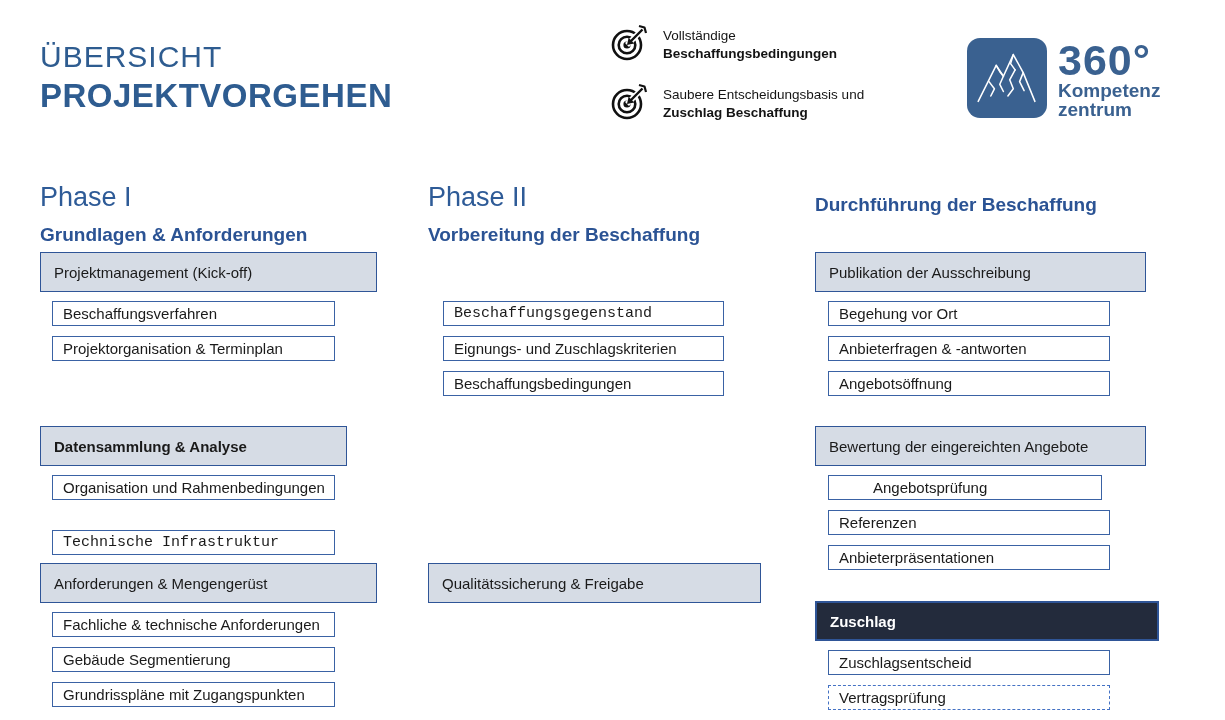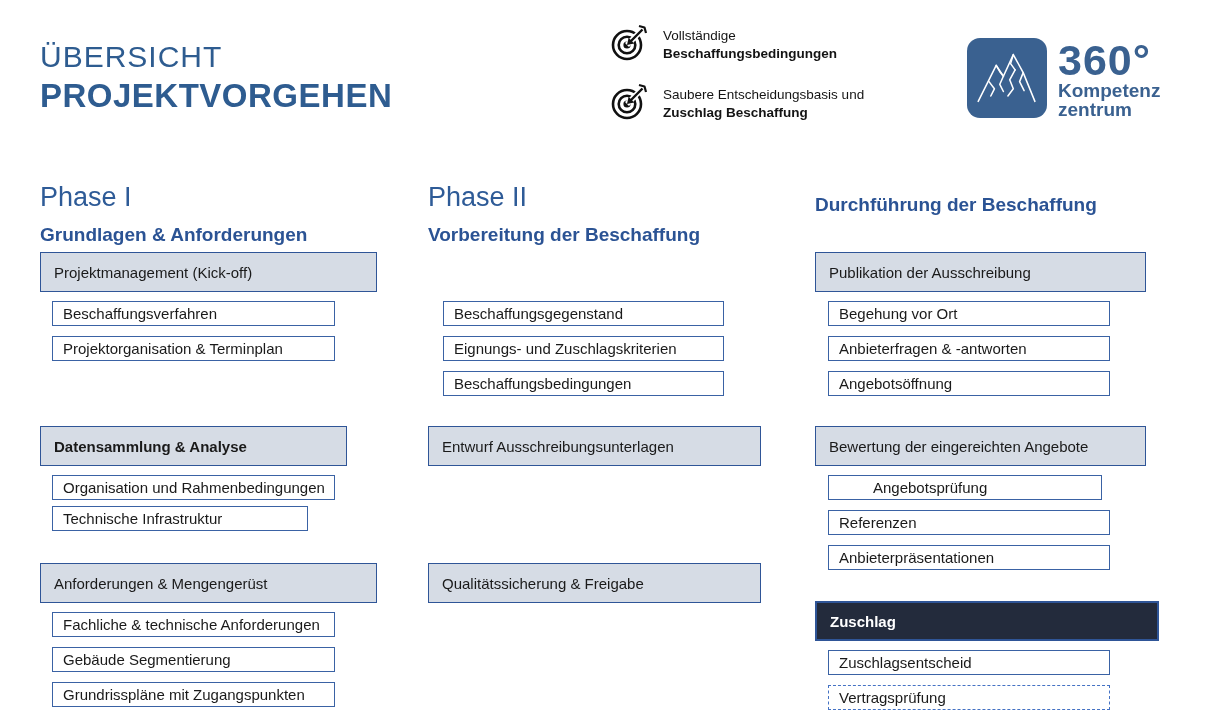--- a/index.html
+++ b/index.html
@@ -130,35 +130,34 @@
   <div class="phase-col" id="phase-0">
     <div class="phase-head">
       <div class="phase-name">Phase I</div>
       <div class="phase-sub">Grundlagen &amp; Anforderungen</div>
     </div>
   <div class="group-header" style="top: 252px; left: 0px; width: 337px;">Projektmanagement (Kick-off)</div>
       <div class="item" style="top: 301px; left: 12px; width: 283px;">Beschaffungsverfahren</div>
       <div class="item" style="top: 336px; left: 12px; width: 283px;">Projektorganisation &amp; Terminplan</div>
       <div class="group-header" style="top: 426px; left: 0px; width: 307px; font-weight: bold;">Datensammlung &amp; Analyse</div>
       <div class="item" style="top: 475px; left: 12px; width: 283px;">Organisation und Rahmenbedingungen</div>
-      <div class="item" style="top: 506px; left: 12px; width: 256px;">Technische Infrastruktur</div>
+      <div class="item" style="top: 530px; left: 12px; width: 283px; font-family: Liberation Mono, monospace;">Technische Infrastruktur</div>
       <div class="group-header" style="top: 563px; left: 0px; width: 337px;">Anforderungen &amp; Mengengerüst</div>
       <div class="item" style="top: 612px; left: 12px; width: 283px;">Fachliche &amp; technische Anforderungen</div>
       <div class="item" style="top: 647px; left: 12px; width: 283px;">Gebäude Segmentierung</div>
       <div class="item" style="top: 682px; left: 12px; width: 283px;">Grundrisspläne mit Zugangspunkten</div>
     </div>
   <div class="phase-col" id="phase-1">
     <div class="phase-head">
       <div class="phase-name">Phase II</div>
       <div class="phase-sub">Vorbereitung der Beschaffung</div>
     </div>
-      <div class="item" style="top: 301px; left: 15px; width: 281px;">Beschaffungsgegenstand</div>
+      <div class="item" style="top: 301px; left: 15px; width: 281px; font-family: Liberation Mono, monospace;">Beschaffungsgegenstand</div>
       <div class="item" style="top: 336px; left: 15px; width: 281px;">Eignungs- und Zuschlagskriterien</div>
       <div class="item" style="top: 371px; left: 15px; width: 281px;">Beschaffungsbedingungen</div>
-      <div class="group-header" style="top: 426px; left: 0px; width: 333px;">Entwurf Ausschreibungsunterlagen</div>
       <div class="group-header" style="top: 563px; left: 0px; width: 333px;">Qualitätssicherung &amp; Freigabe</div>
     </div>
   <div class="phase-col" id="phase-2">
     <div class="phase-head">
       <div class="phase-sub">Durchführung der Beschaffung</div>
     </div>
   <div class="group-header" style="top: 252px; left: 0px; width: 331px;">Publikation der Ausschreibung</div>
       <div class="item" style="top: 301px; left: 13px; width: 282px;">Begehung vor Ort</div>
       <div class="item" style="top: 336px; left: 13px; width: 282px;">Anbieterfragen &amp; -antworten</div>
       <div class="item" style="top: 371px; left: 13px; width: 282px;">Angebotsöffnung</div>

